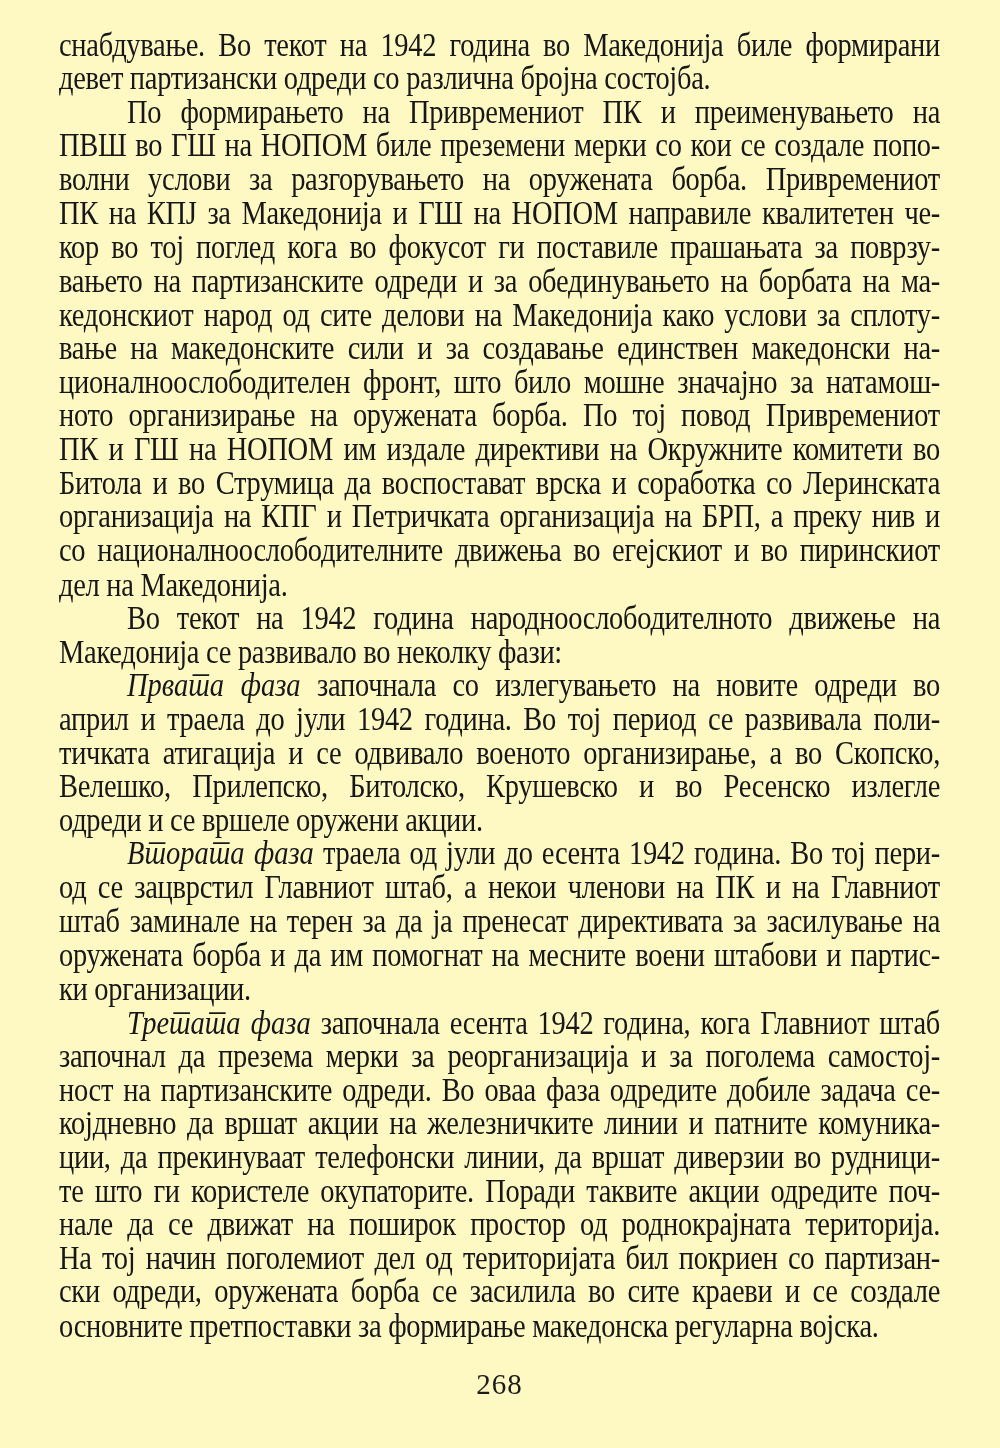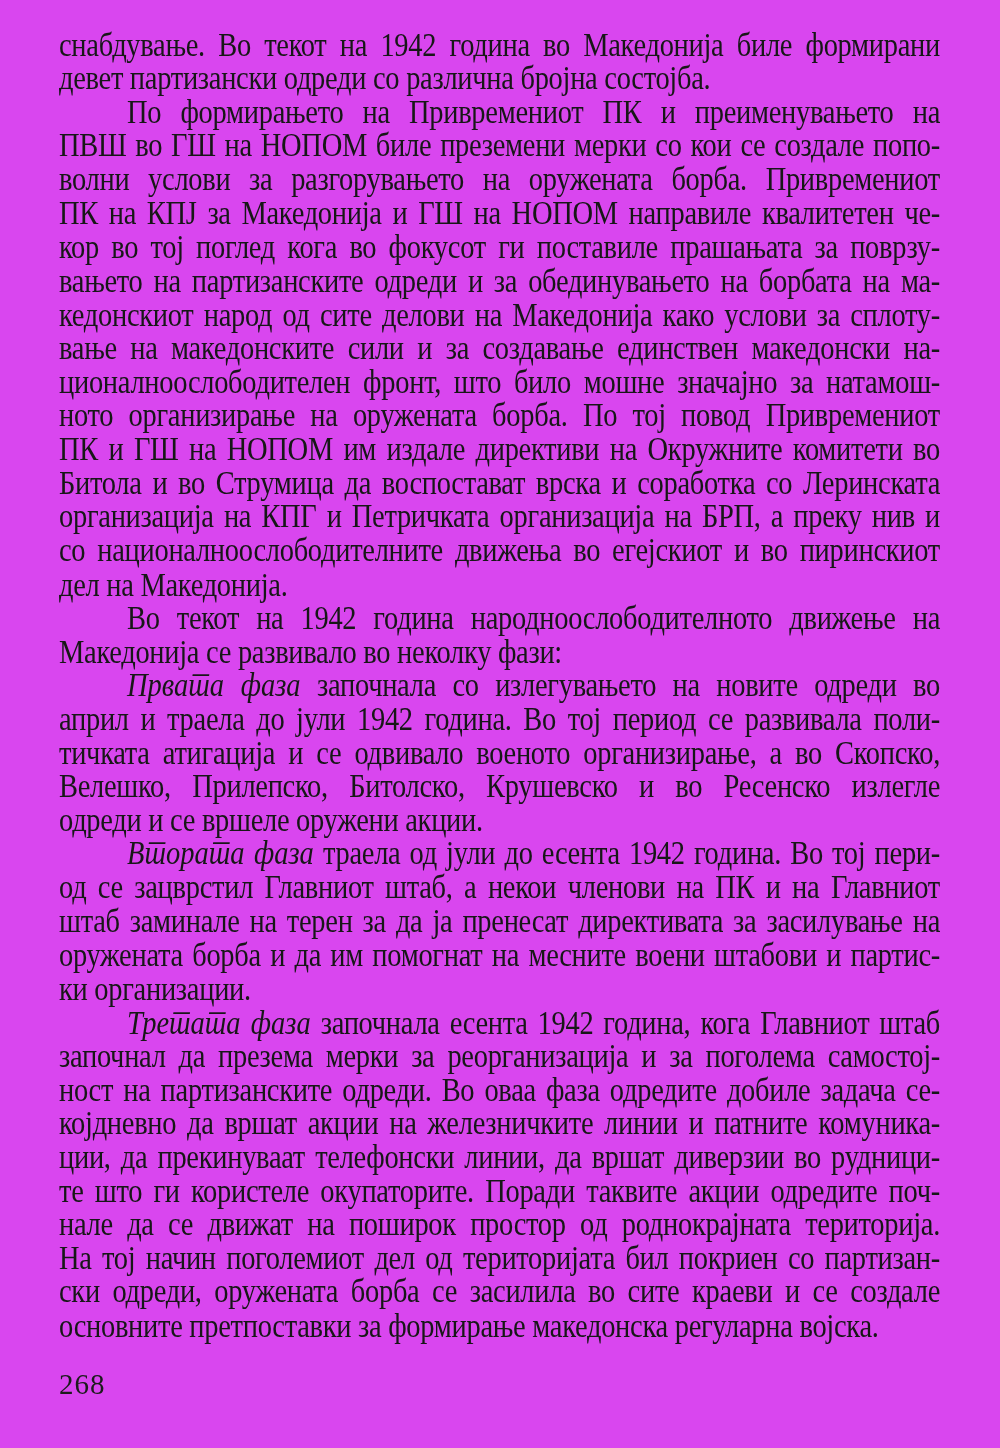--- a/index.html
+++ b/index.html
@@ -1,20 +1,20 @@
 <!DOCTYPE html>
 <html lang="mk"><head>
 <meta charset="utf-8">
 <style>
   html, body { margin: 0; padding: 0; background: #ffffff; }
   .page {
     position: relative;
     width: 1000px;
     height: 1448px;
-    background: #d946ef;
+    background: #fef9c3;
     overflow: hidden;
     font-family: "Liberation Serif", serif;
     color: #171717;
   }
   .text-block {
     position: absolute;
     left: 59px;
     top: 28px;
     width: 881px;
     font-size: 28.5px;
@@ -29,20 +29,21 @@
     white-space: nowrap; 
   }
   .line.end { text-align-last: left; }
   .line.in { padding-left: 68px; }
   .line i { font-style: italic; letter-spacing: 0; }
   .footer {
     position: absolute;
     left: 59px;
     top: 1368px;
     width: 881px;
+    text-align: center;
   }
   .pagenum {
     font-size: 29px;
     letter-spacing: 1px;
     color: #1c1c1c;
   }
 </style>
 </head>
 <body>
 

